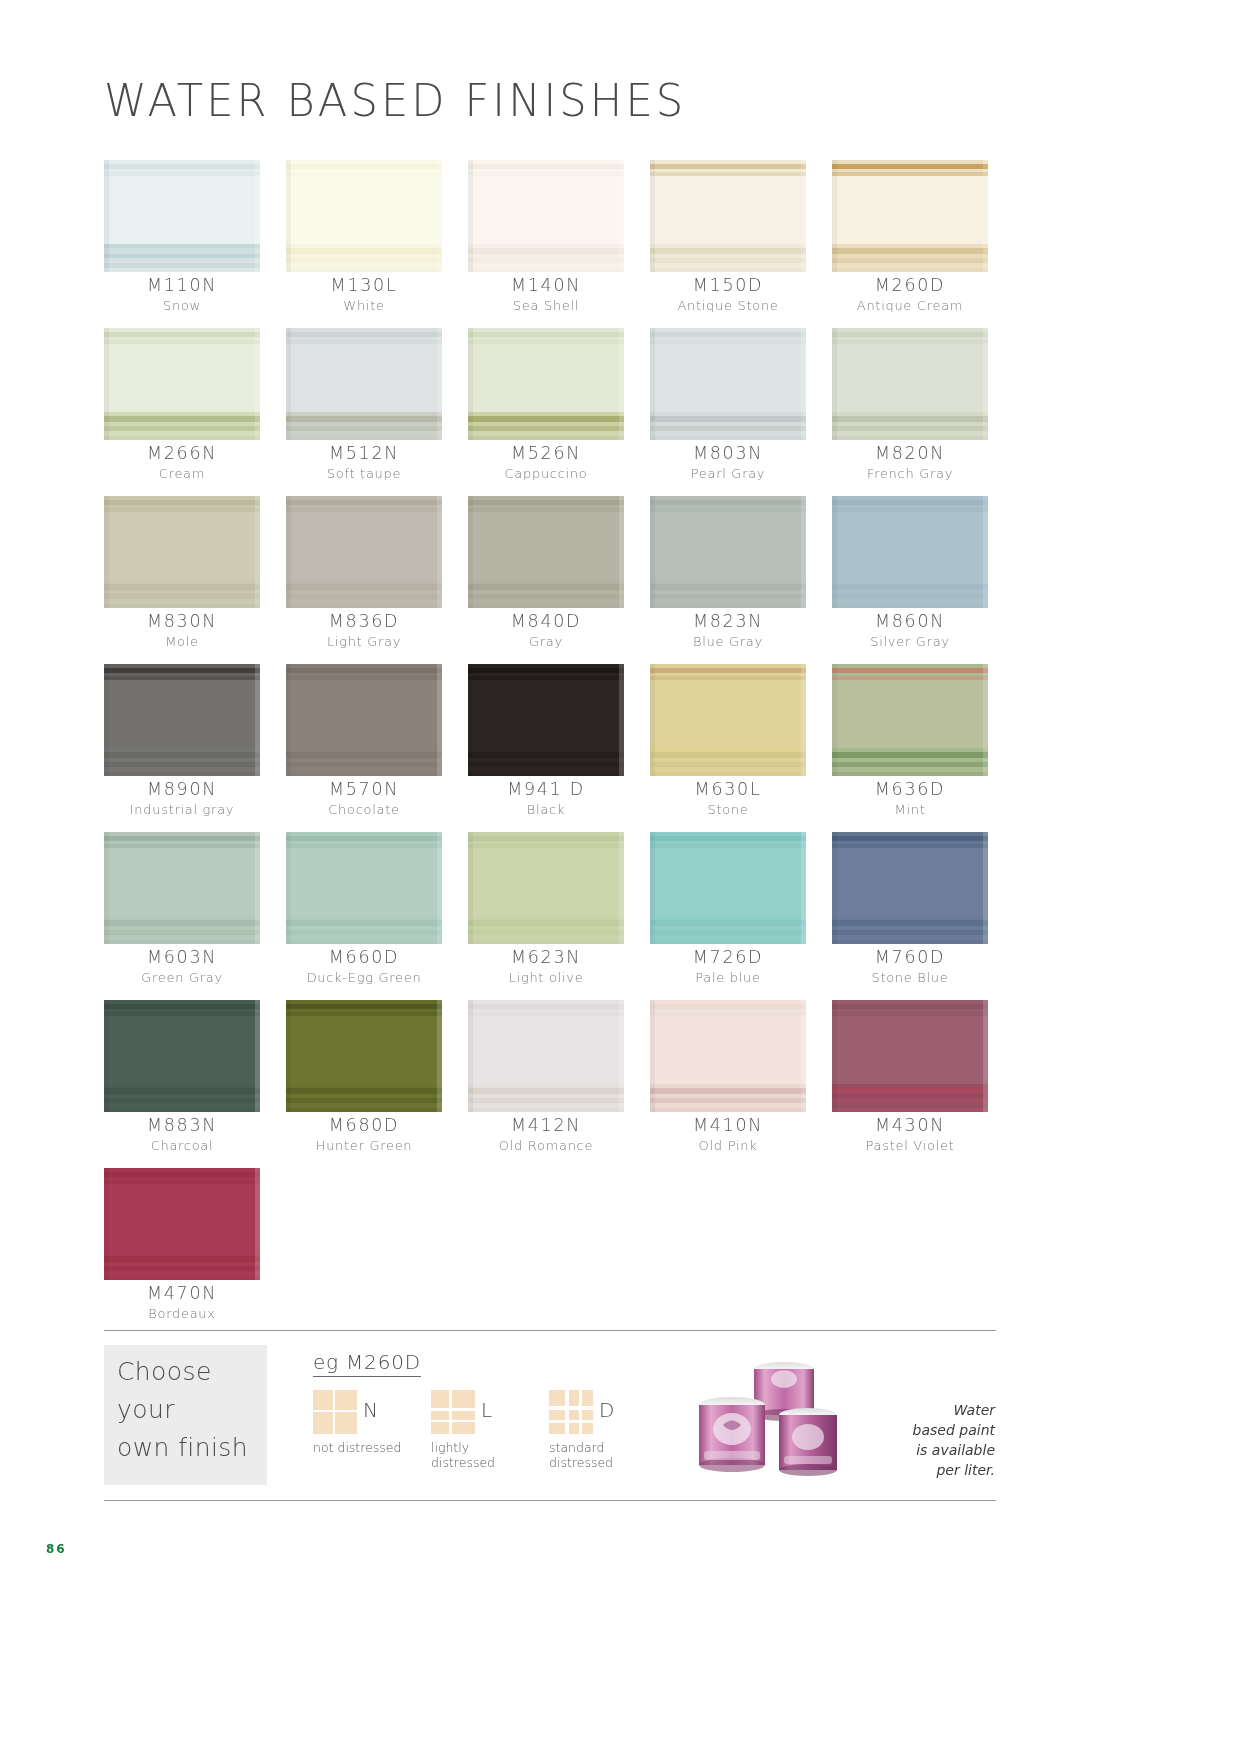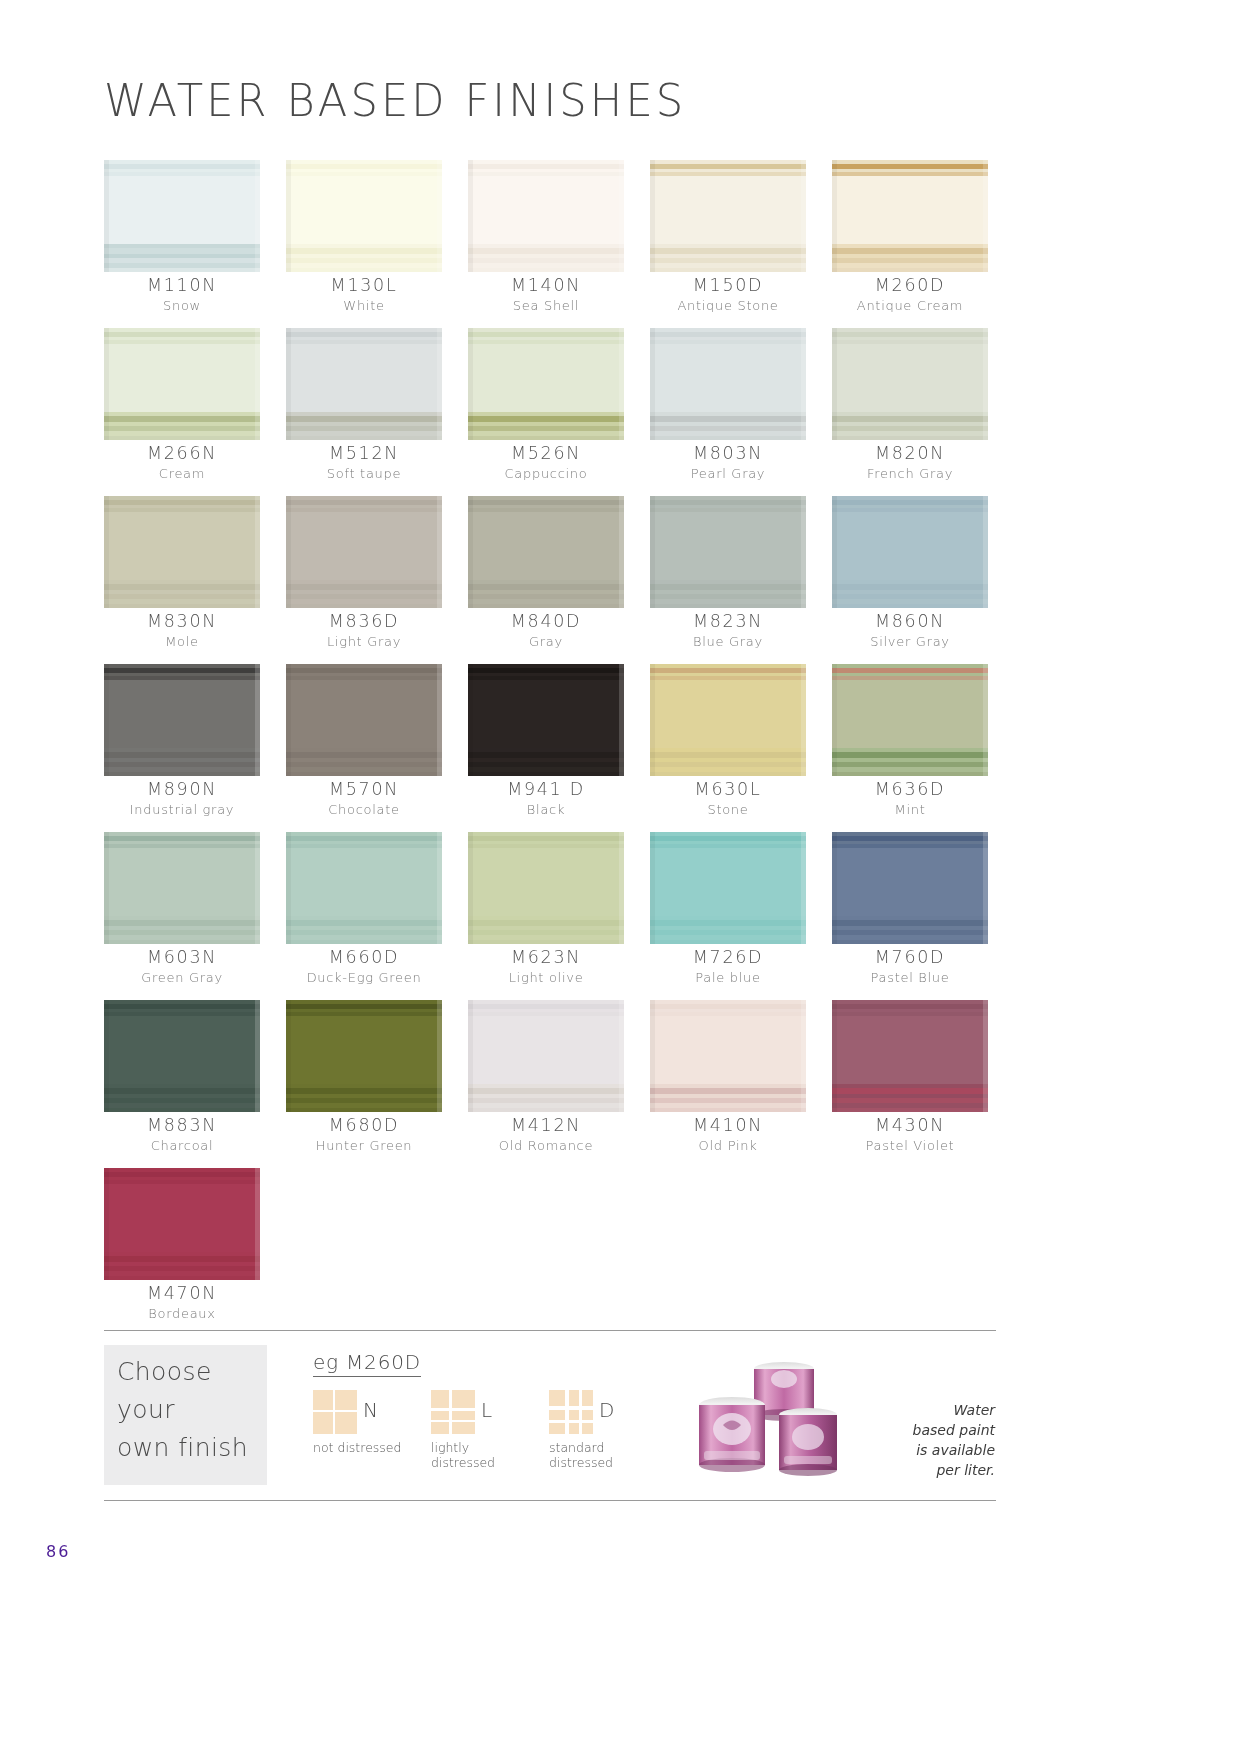--- a/index.html
+++ b/index.html
@@ -164,24 +164,24 @@
     text-align:right;
     font-size:14px;
     font-style:italic;
     color:#3d3d3d;
     line-height:20px;
     font-family:"DejaVu Sans", sans-serif;
   }
   .pageno{
     position:absolute;
     left:46px; top:1542px;
-    font-size:16px;
-    color:#4c1d95;
+    font-size:12px;
+    color:#15803d;
     letter-spacing:2px;
-    font-weight:400;
+    font-weight:700;
     font-family:"DejaVu Sans", sans-serif;
   }
 </style>
 </head>
 <body>
 
 <div class="page">
 
   <div class="title">WATER BASED FINISHES</div>
 
@@ -701,21 +701,21 @@
           <div class="band" style="top: 88px; height: 6px; background: rgb(91, 110, 139); opacity: 1;"></div>
           <div class="band" style="top: 94px; height: 4px; background: rgb(106, 124, 152); opacity: 0.9;"></div>
           <div class="band" style="top: 98px; height: 5px; background: rgb(91, 110, 139); opacity: 0.75;"></div>
           <div class="band" style="top: 103px; height: 5px; background: rgb(106, 124, 152); opacity: 0.7;"></div>
           <div class="band" style="top: 108px; height: 4px; background: rgb(91, 110, 139); opacity: 0.5;"></div>
           <div class="edgeL"></div>
           <div class="edgeR"></div>
         </div>
         <div class="labels">
           <div class="code">M760D</div>
-          <div class="name">Pastel Blue</div>
+          <div class="name">Stone Blue</div>
         </div>
       </div>
       <div class="cell">
         <div class="swatch">
           <div class="base" style="background: rgb(77, 96, 87);"></div>
           <div class="band" style="top: 0px; height: 4px; background: rgb(72, 91, 82); opacity: 0.9;"></div>
           <div class="band" style="top: 4px; height: 5px; background: rgb(60, 79, 71); opacity: 1;"></div>
           <div class="band" style="top: 9px; height: 3px; background: rgb(72, 91, 82); opacity: 0.85;"></div>
           <div class="band" style="top: 12px; height: 4px; background: rgb(60, 79, 71); opacity: 0.55;"></div>
           <div class="band" style="top: 84px; height: 4px; background: rgb(75, 94, 85); opacity: 0.8;"></div>

